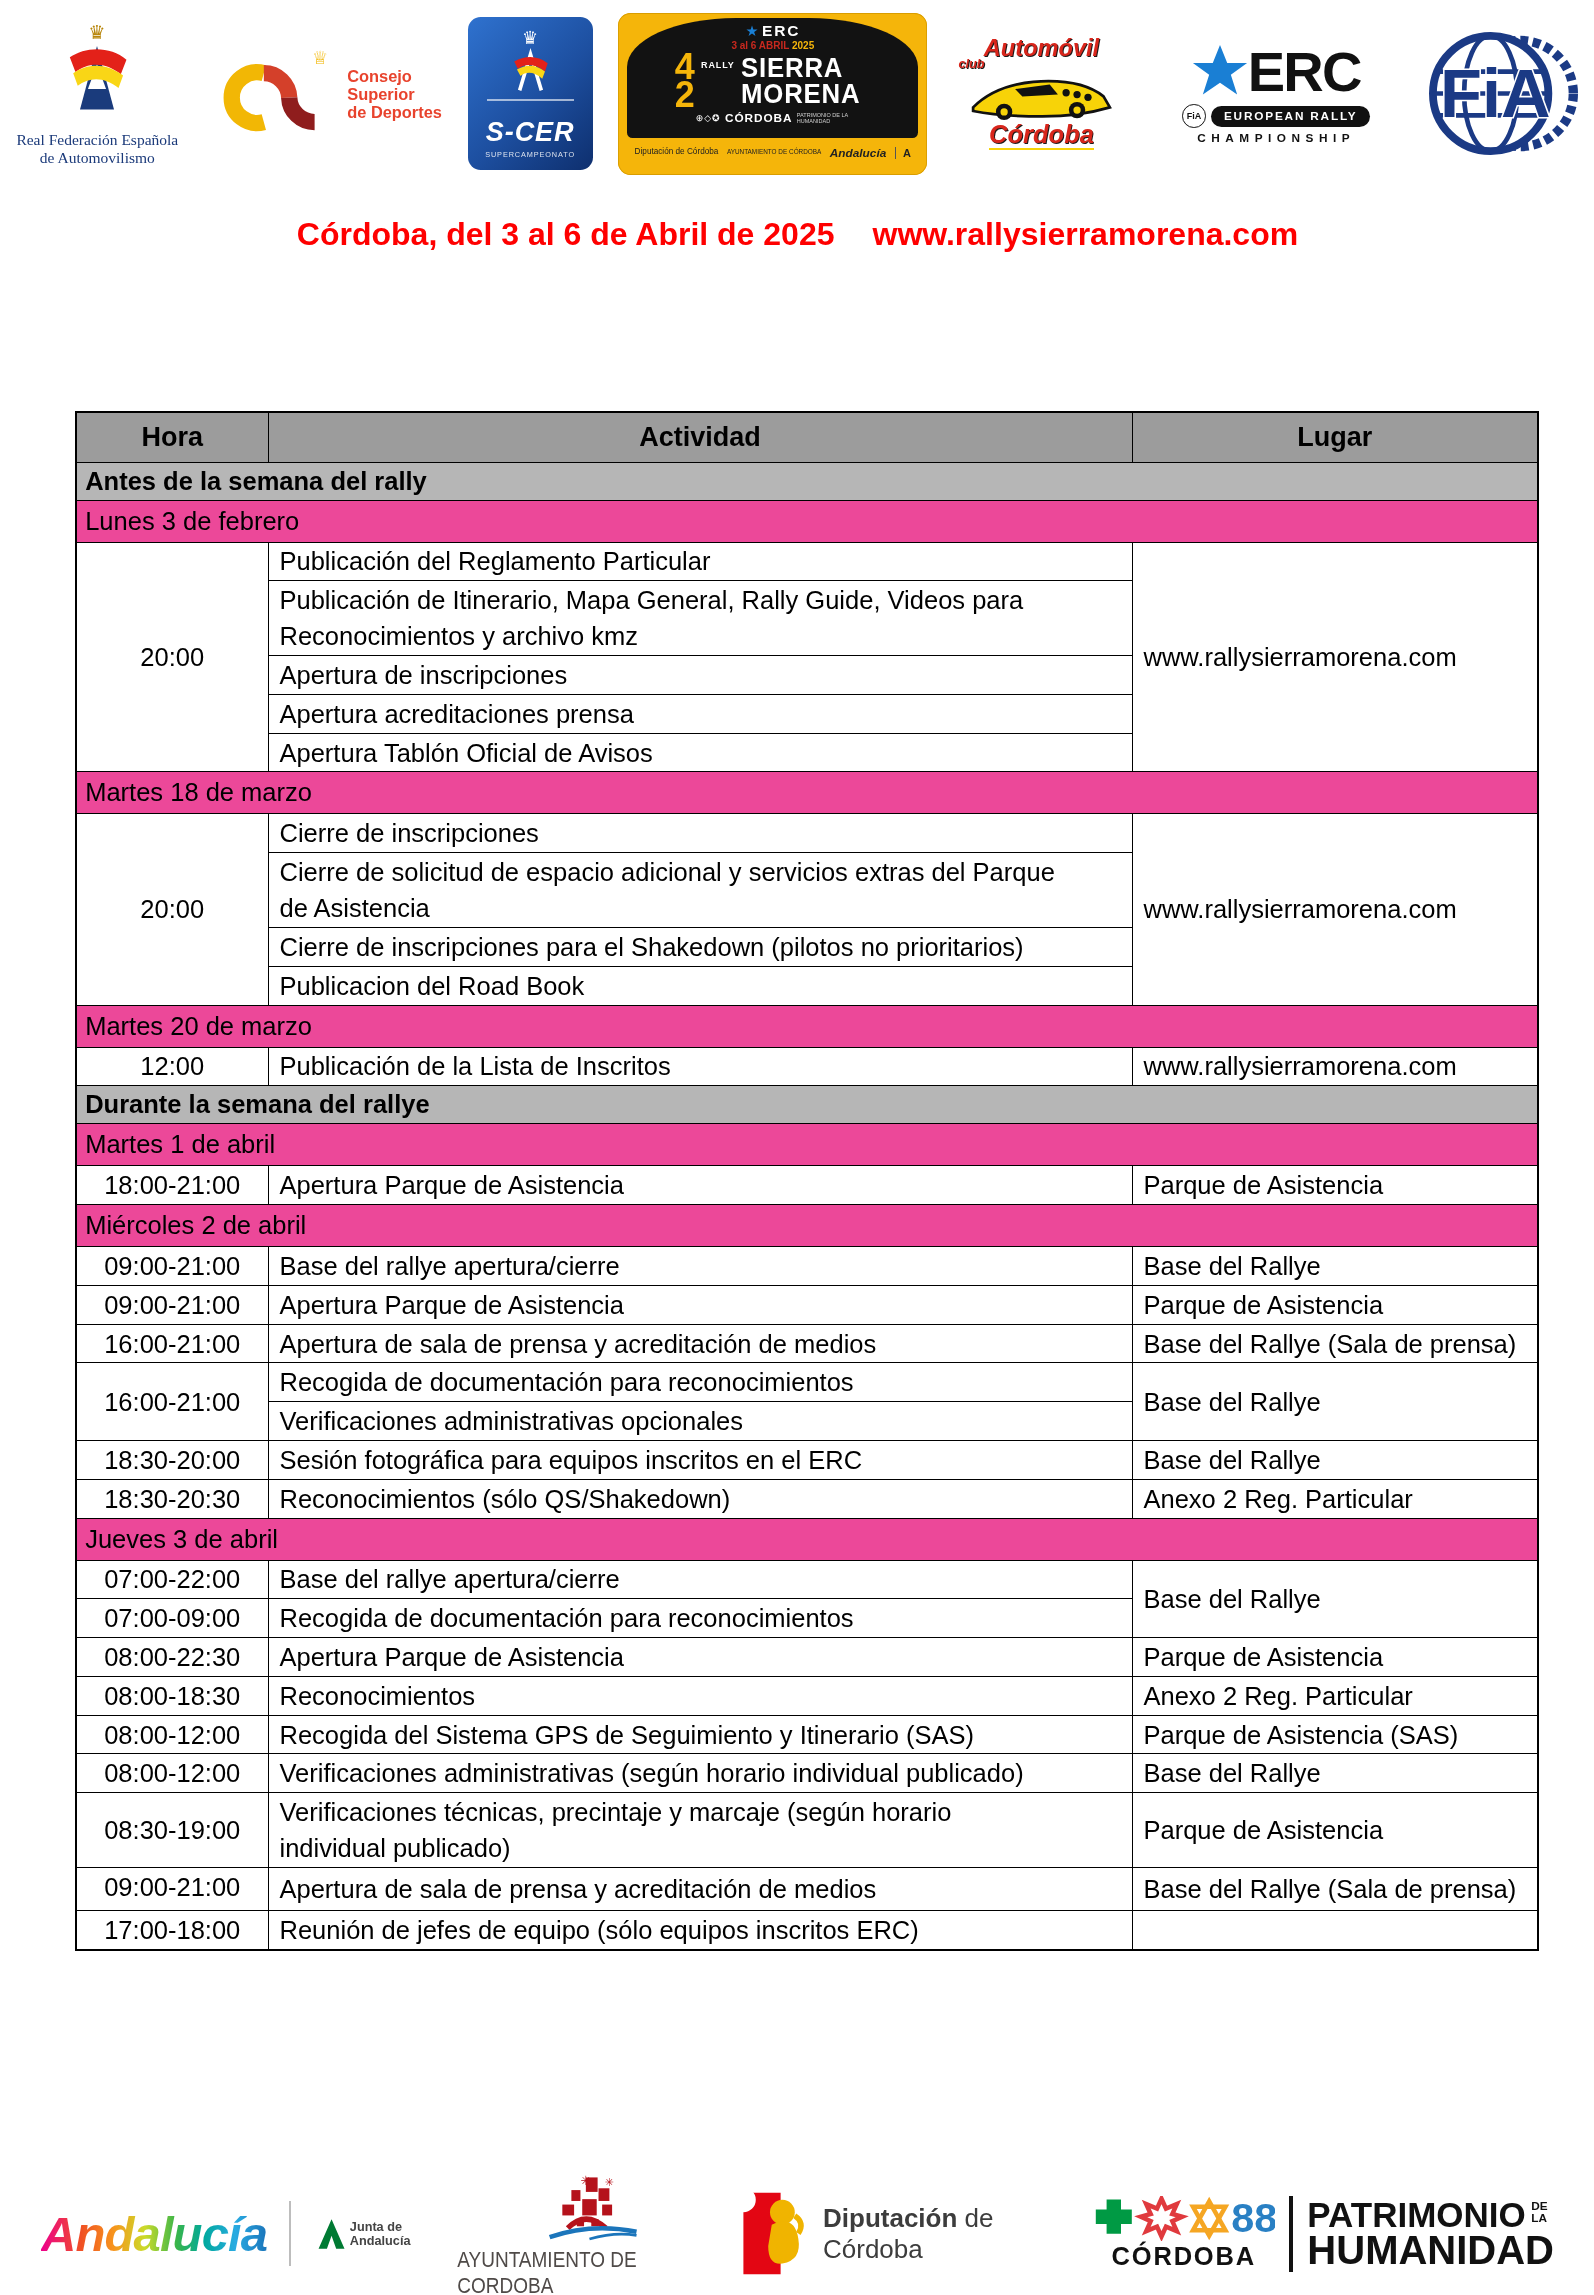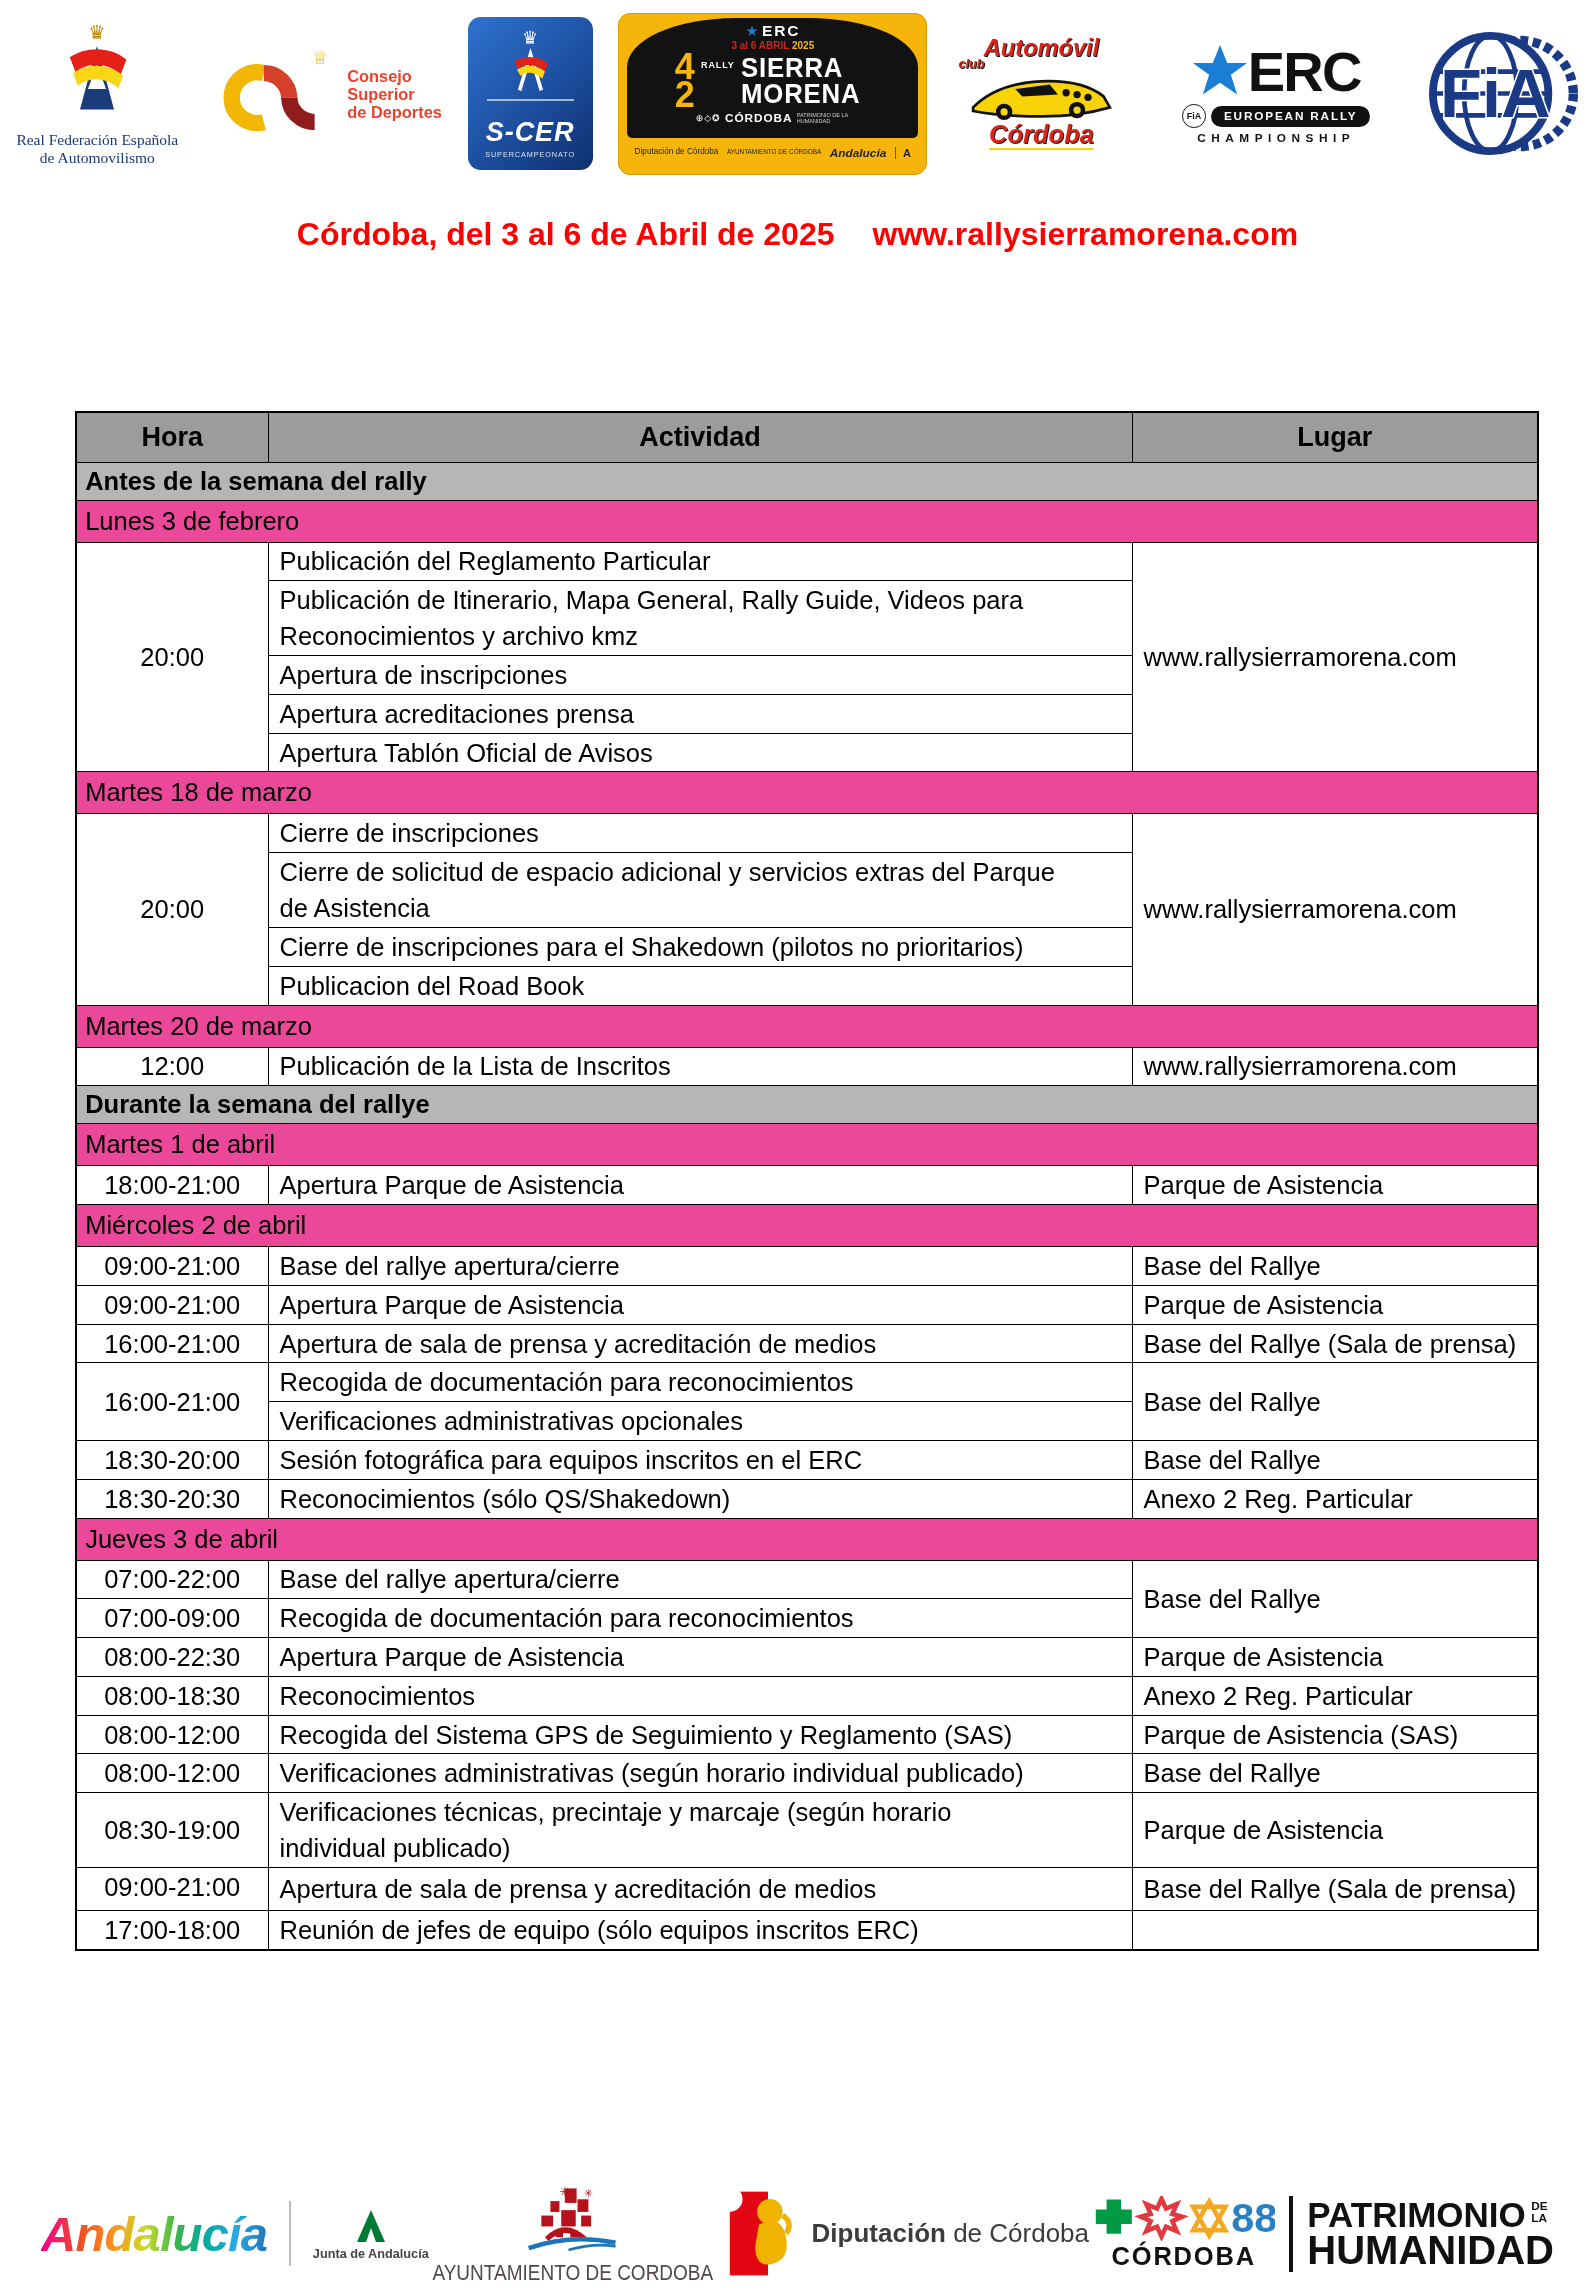--- a/index.html
+++ b/index.html
@@ -99,21 +99,21 @@
   td.vbottom { vertical-align:bottom; padding-bottom:5.5px; }
 
   
   .footer-strip { position:absolute; top:2178px; left:41px; width:1513px; height:111px;
     display:flex; align-items:center; justify-content:space-between; }
   .andalucia-wrap { display:flex; align-items:center; gap:22px; }
   .andalucia-script { font-size:49px; font-weight:bold; font-style:italic;
     background:linear-gradient(90deg,#ec008c 0%,#f05123 18%,#f7941d 32%,#cbdb2a 46%,#39b54a 60%,#00a99d 72%,#29abe2 86%,#1b75bb 100%);
     -webkit-background-clip:text; background-clip:text; color:transparent; letter-spacing:-0.9px; }
   .footer-divider { width:1.8px; height:65px; background:#bdbdbd; }
-  .junta { display:flex; flex-direction:column; align-items:center; }
+  .junta { display:flex; align-items:center; }
   .junta-caption { font-size:12.7px; font-weight:bold; color:#444; margin-top:1.8px; }
 
   .ayto { display:flex; flex-direction:column; align-items:center; }
   .ayto-caption { font-size:19px; color:#4f4a48; letter-spacing:0; transform:scaleY(1.15);
     margin-top:3.6px; font-family:"Liberation Sans", sans-serif; }
 
   .dipu { display:flex; align-items:center; gap:12.7px; }
   .dipu-text { font-size:26px; color:#3c3c3c; }
   .dipu-text b { font-weight:bold; }
 
@@ -393,21 +393,21 @@
       <td class="act"><span class="act-text">Apertura Parque de Asistencia</span></td>
       <td class="lugar">Parque de Asistencia</td>
     </tr>
     <tr>
       <td class="hora">08:00-18:30</td>
       <td class="act"><span class="act-text">Reconocimientos</span></td>
       <td class="lugar">Anexo 2 Reg. Particular</td>
     </tr>
     <tr>
       <td class="hora">08:00-12:00</td>
-      <td class="act"><span class="act-text">Recogida del Sistema GPS de Seguimiento y Reglamento (SAS)</span></td>
+      <td class="act"><span class="act-text">Recogida del Sistema GPS de Seguimiento y Itinerario (SAS)</span></td>
       <td class="lugar">Parque de Asistencia (SAS)</td>
     </tr>
     <tr>
       <td class="hora">08:00-12:00</td>
       <td class="act"><span class="act-text">Verificaciones administrativas (según horario individual publicado)</span></td>
       <td class="lugar">Base del Rallye</td>
     </tr>
     <tr>
       <td class="hora">08:30-19:00</td>
       <td class="act"><span class="act-text">Verificaciones técnicas, precintaje y marcaje (según horario individual publicado)</span></td>

